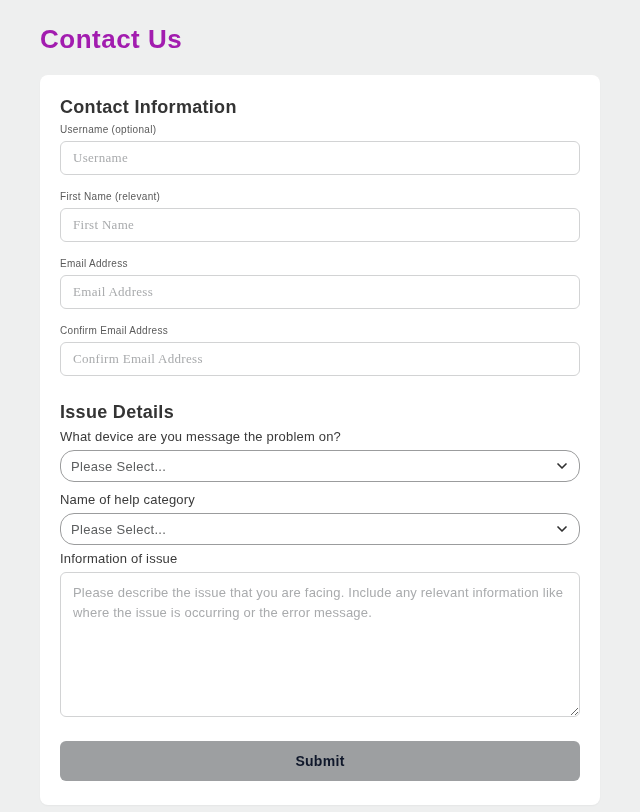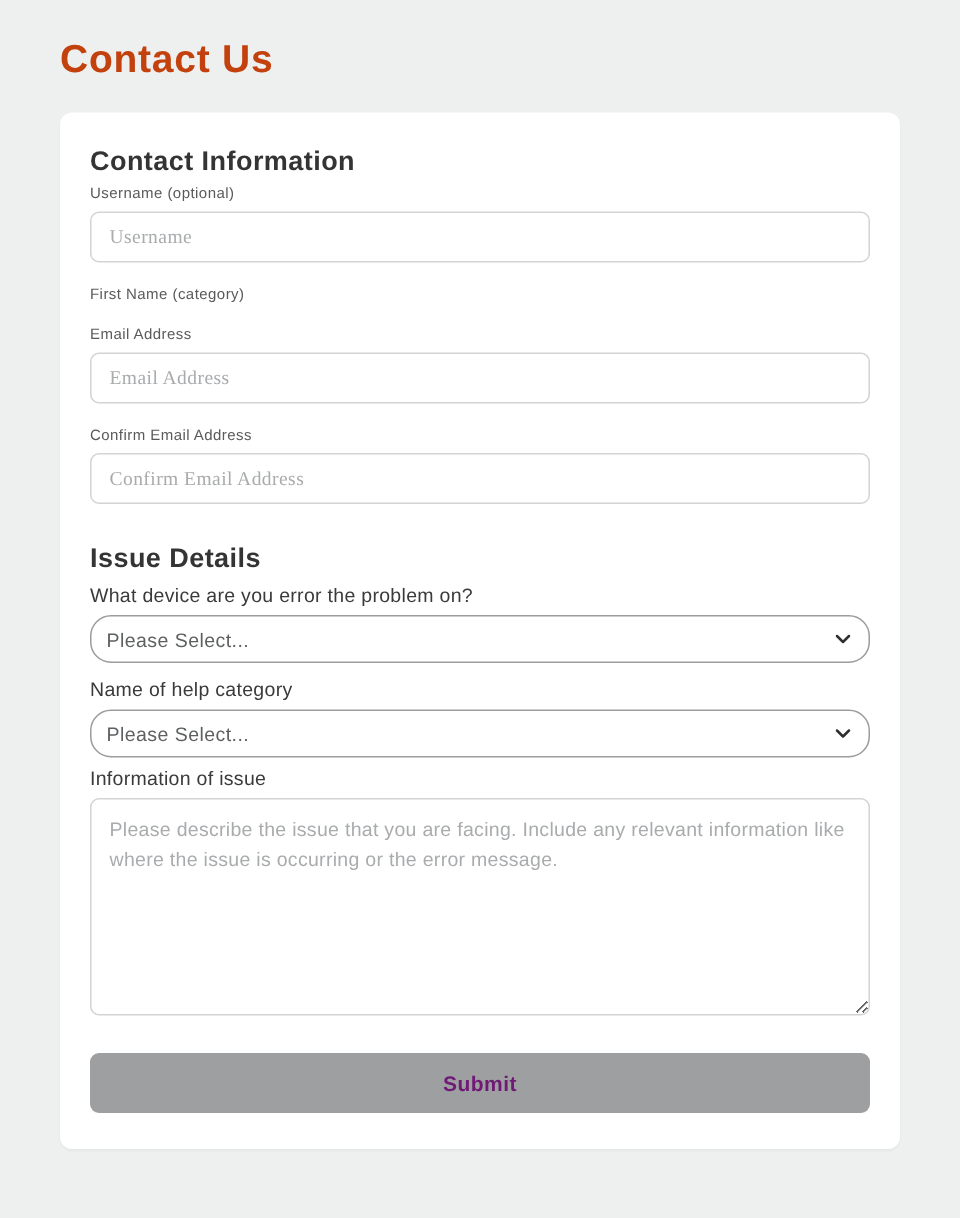--- a/index.html
+++ b/index.html
@@ -6,21 +6,21 @@
     body {
       font-family: "Helvetica Neue", Helvetica, Arial, sans-serif;
       background: #eeefef;
       width: 640px;
       min-height: 812px;
       padding: 0 0 20px;
     }
     .page-title {
       font-size: 26px;
       font-weight: 800;
-      color: #c2410c;
+      color: #a21caf;
       padding: 24px 40px 20px;
       letter-spacing: 0.5px;
     }
     .card {
       background: #ffffff;
       border-radius: 8px;
       margin: 0 40px 20px;
       padding: 22px 20px 24px;
       box-shadow: 0 1px 2px rgba(0,0,0,0.04);
     }
@@ -98,21 +98,21 @@
       outline: none;
       font-family: inherit;
       height: 145px;
       resize: both;
     }
     .textarea-input::placeholder { color: #a9abad; letter-spacing: 0.2px; line-height: 1.5; }
     .section-spacer { height: 26px; }
     .submit-btn {
       width: 100%;
       background: #9d9fa1;
-      color: #701a75;
+      color: #0f172a;
       border: none;
       border-radius: 6px;
       font-size: 14px;
       font-weight: 600;
       padding: 12px 16px;
       letter-spacing: 0.3px;
       cursor: pointer;
       margin-top: 20px;
       font-family: inherit;
     }
@@ -128,41 +128,42 @@
 
   <div>
     <h2 class="section-heading">Contact Information</h2>
 
     <div class="field-group">
       <label class="field-label">Username (optional)</label>
       <input type="text" class="text-input" placeholder="Username" style="">
     </div>
 
     <div class="field-group">
-      <label class="field-label">First Name (category)</label>
+      <label class="field-label">First Name (relevant)</label>
+      <input type="text" class="text-input" placeholder="First Name" style="">
     </div>
 
     <div class="field-group">
       <label class="field-label">Email Address</label>
       <input type="text" class="text-input" placeholder="Email Address" style="">
     </div>
 
     <div class="field-group">
       <label class="field-label">Confirm Email Address</label>
       <input type="text" class="text-input" placeholder="Confirm Email Address" style="">
     </div>
   </div>
 
   <div class="section-spacer"></div>
 
   <div>
     <h2 class="section-heading">Issue Details</h2>
 
     <div class="tight-group">
-      <label class="field-label-md">What device are you error the problem on?</label>
+      <label class="field-label-md">What device are you message the problem on?</label>
       <div class="select-wrap">
         <select>
           <option>Please Select...</option>
         </select>
         <span class="chev">
           <svg viewBox="0 0 24 24" width="16" height="16" fill="none" stroke="#2f2f2f" stroke-width="2.5" stroke-linecap="round" stroke-linejoin="round">
               <polyline points="6 9 12 15 18 9"></polyline>
             </svg>
         </span>
       </div>

